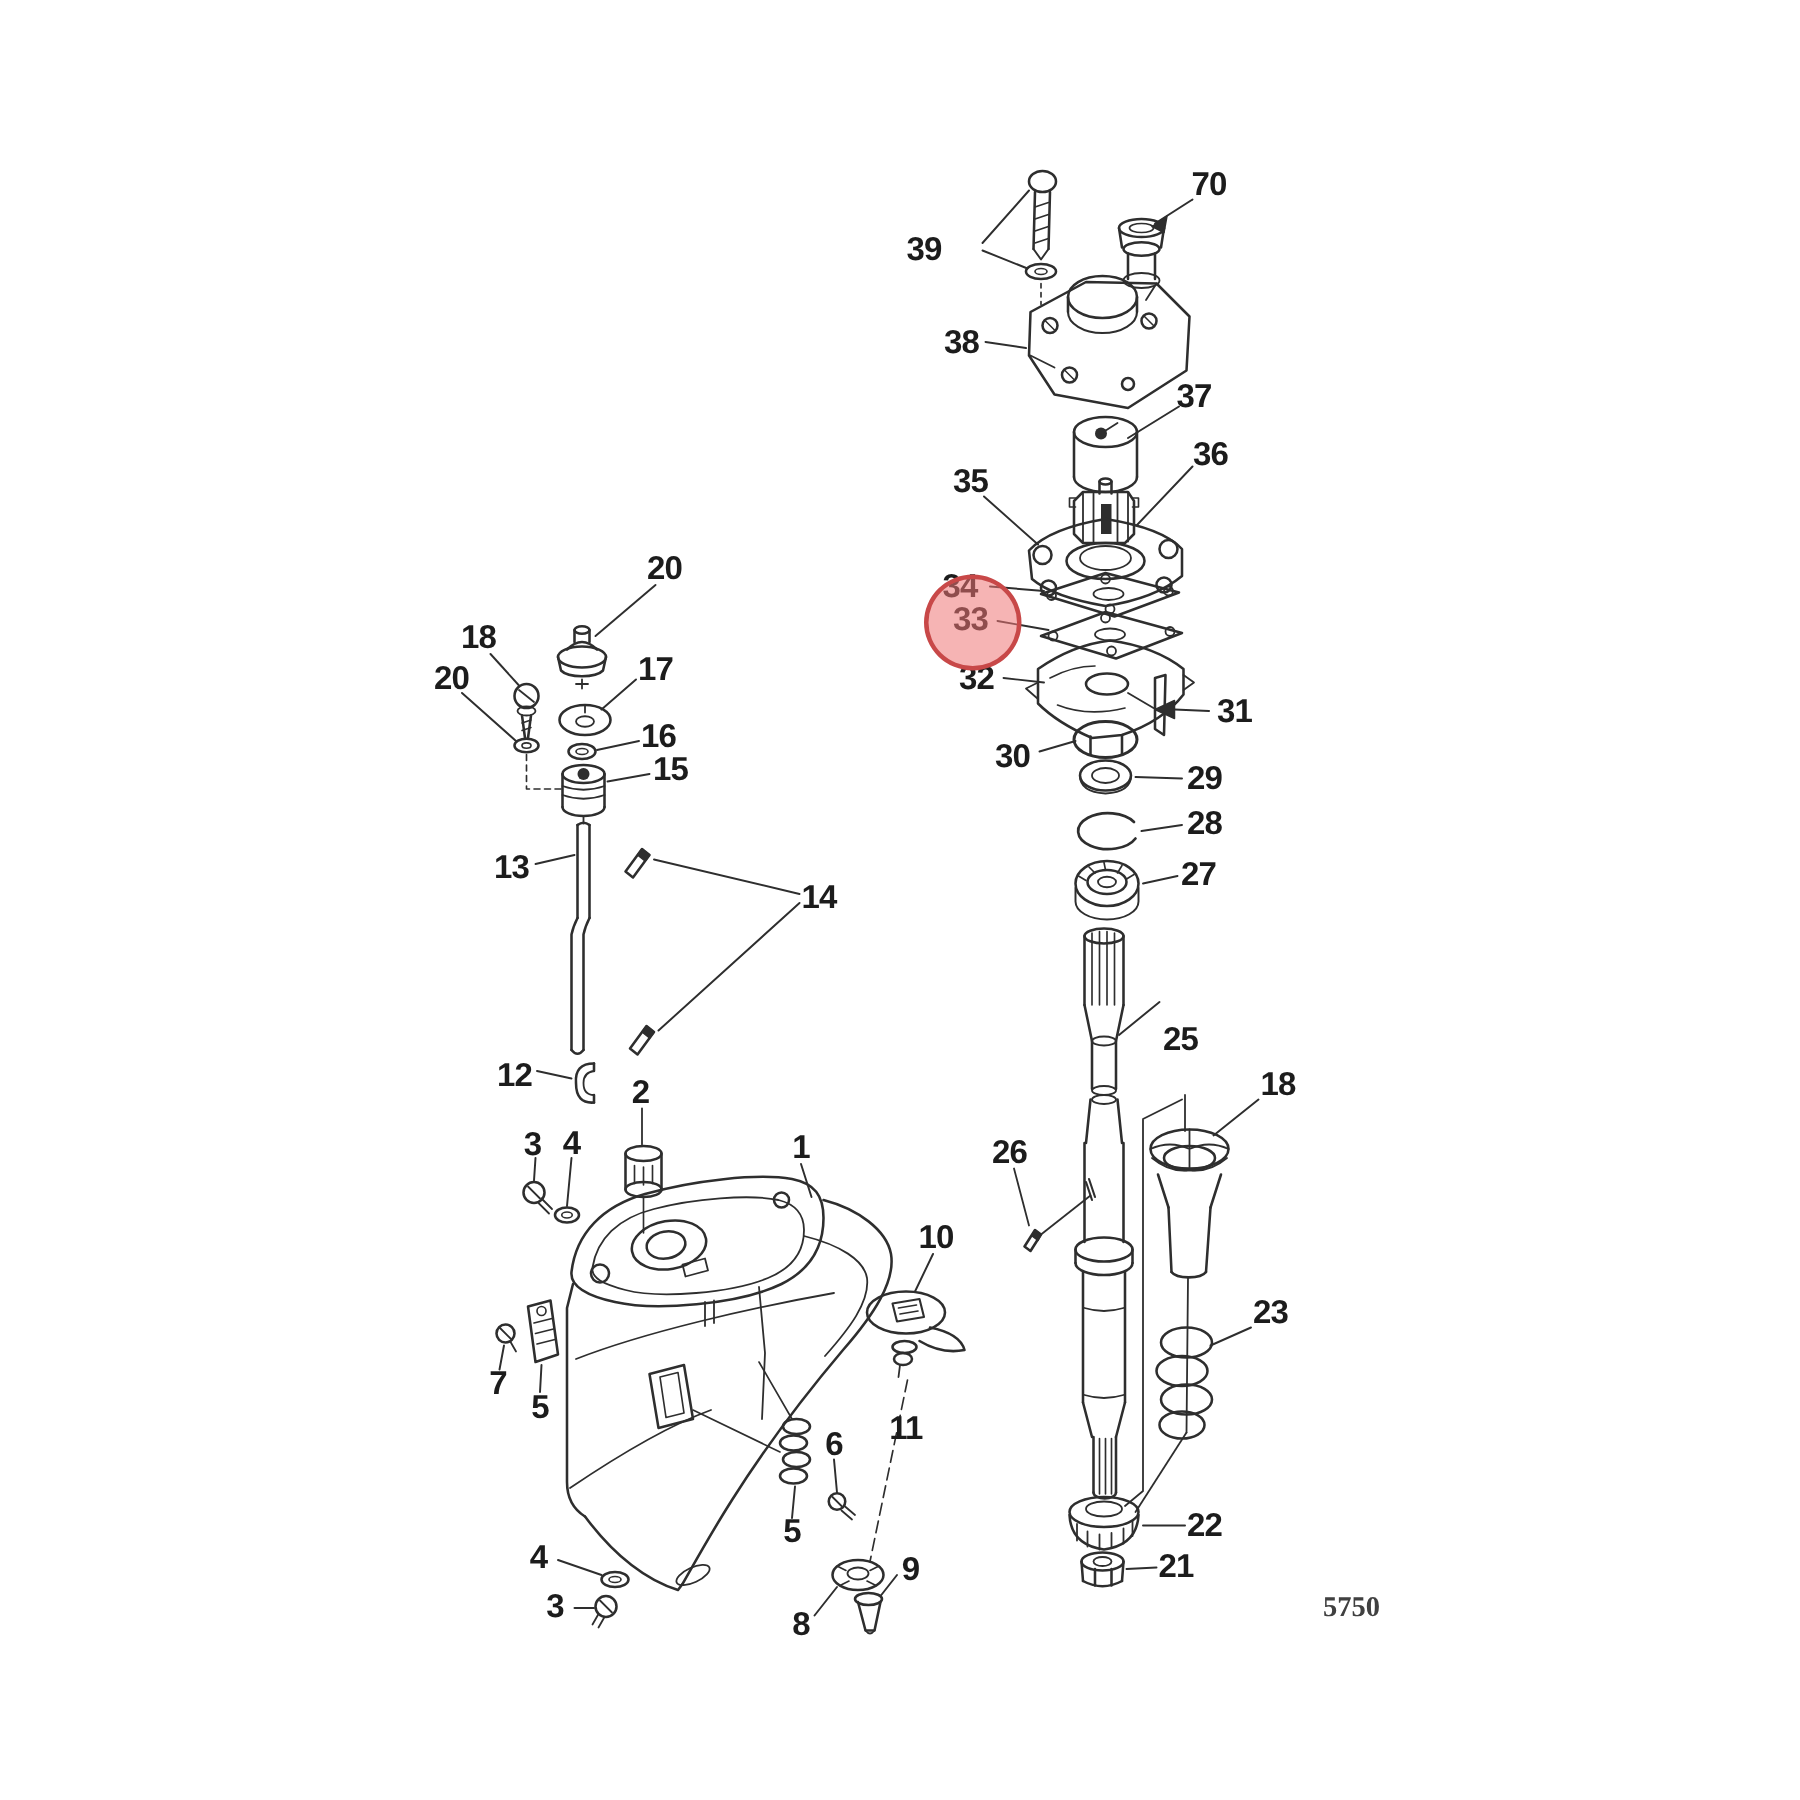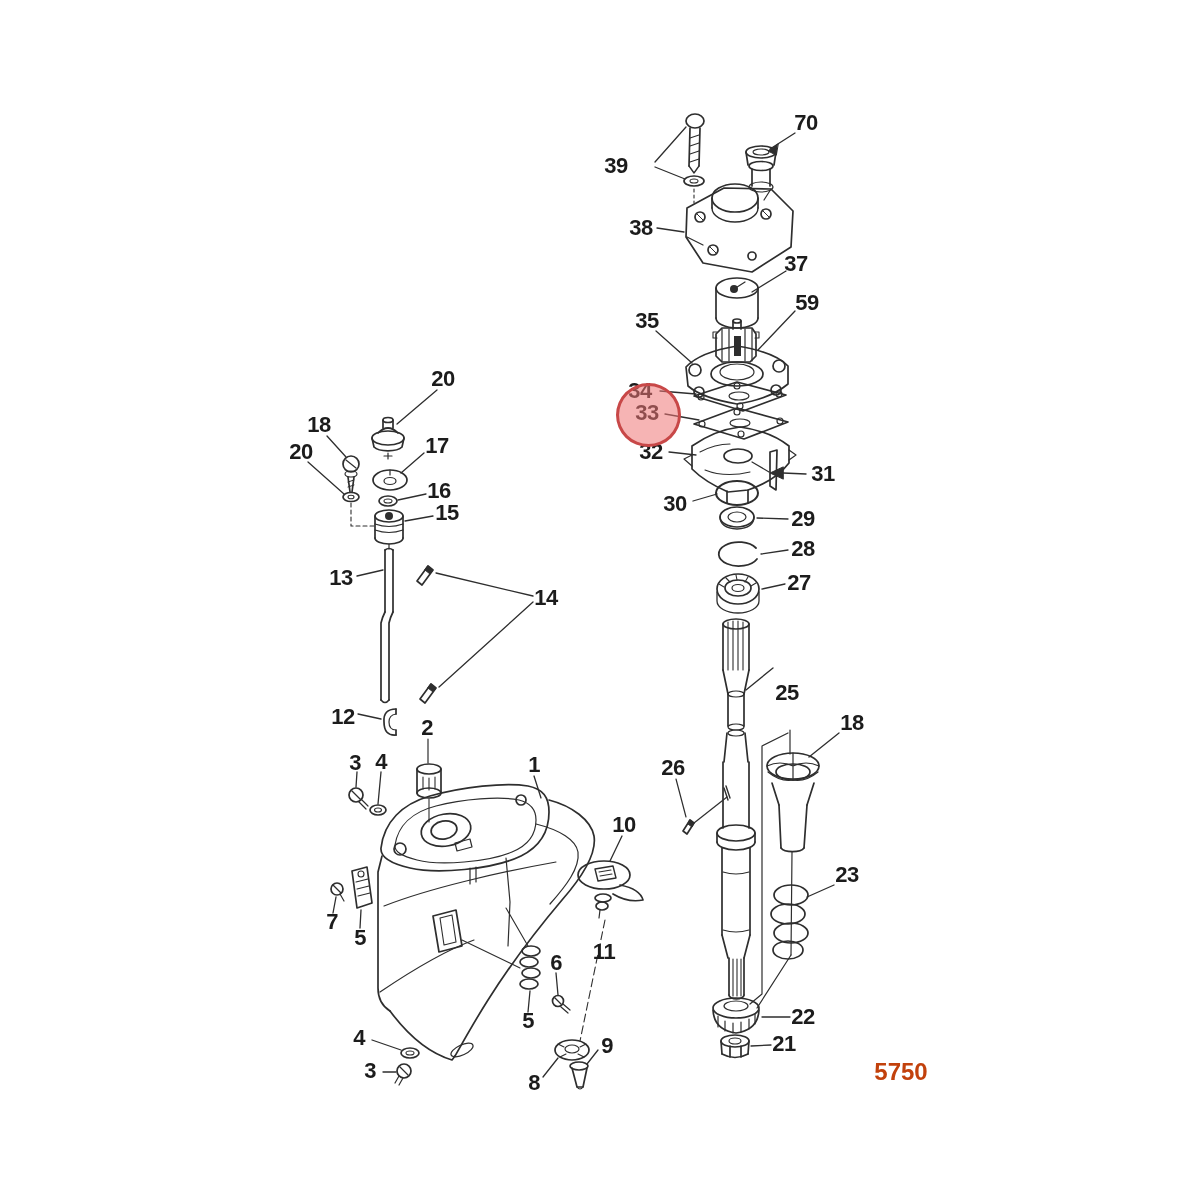--- a/index.html
+++ b/index.html
@@ -3,22 +3,22 @@
 <meta charset="utf-8">
 <style>
   html,body{margin:0;padding:0;background:#ffffff;}
   #stage{position:relative;width:1200px;height:1200px;background:#ffffff;overflow:hidden;
          font-family:"Liberation Sans", sans-serif;}
   #linework{position:absolute;left:0;top:0;}
   .callout{position:absolute;transform:translate(-50%,-50%);
            font-weight:bold;font-size:22px;color:#1c1c1c;letter-spacing:-0.5px;
            font-family:"Liberation Sans", sans-serif;white-space:nowrap;}
   .drawing-no{position:absolute;transform:translate(-50%,-50%);
-           font-weight:bold;font-size:24px;color:#c2410c;
-           font-family:Liberation Sans, sans-serif;}
+           font-weight:bold;font-size:19px;color:#404040;
+           font-family:Liberation Serif, serif;}
   .highlight{position:absolute;border-radius:50%;pointer-events:none;
            background:rgba(239,118,118,0.55);border:3px solid #c84848;}
 </style>
 </head>
 <body>
 
 <div id="stage">
 
 <svg id="linework" width="1200" height="1200" viewBox="0 0 1200 1200" fill="none" stroke="#2e2e2e" stroke-width="1.7" stroke-linecap="round" stroke-linejoin="round">
 
@@ -408,21 +408,21 @@
     <path d="M399,1076 L395,1083 M403,1078 L399,1085" stroke-width="1.2"></path>
     <path d="M383,1072 L396,1072" stroke-width="1.3"></path>
   </g>
 
 </svg>
 
   <div class="callout" style="left:616px;top:166px">39</div>
   <div class="callout" style="left:806px;top:123px">70</div>
   <div class="callout" style="left:641px;top:228px">38</div>
   <div class="callout" style="left:796px;top:264px">37</div>
-  <div class="callout" style="left:807px;top:303px">59</div>
+  <div class="callout" style="left:807px;top:303px">36</div>
   <div class="callout" style="left:647px;top:321px">35</div>
   <div class="callout" style="left:640px;top:391px">34</div>
   <div class="callout" style="left:647px;top:413px">33</div>
   <div class="callout" style="left:651px;top:452px">32</div>
   <div class="callout" style="left:823px;top:474px">31</div>
   <div class="callout" style="left:675px;top:504px">30</div>
   <div class="callout" style="left:803px;top:519px">29</div>
   <div class="callout" style="left:803px;top:549px">28</div>
   <div class="callout" style="left:799px;top:583px">27</div>
   <div class="callout" style="left:787px;top:693px">25</div>

